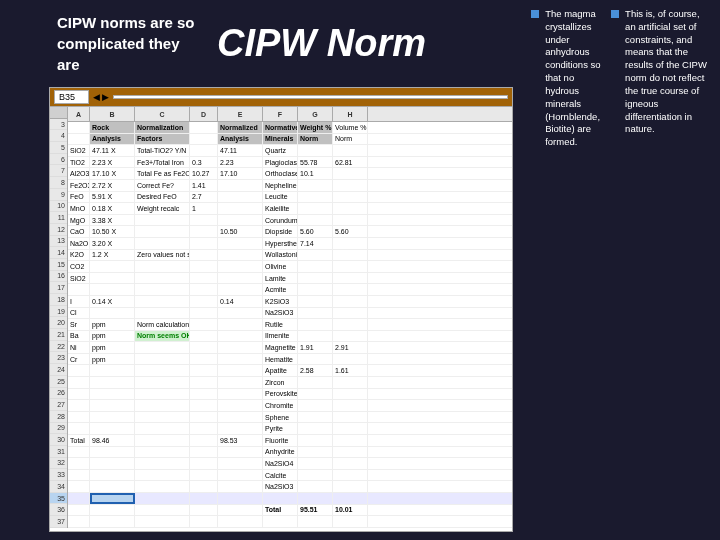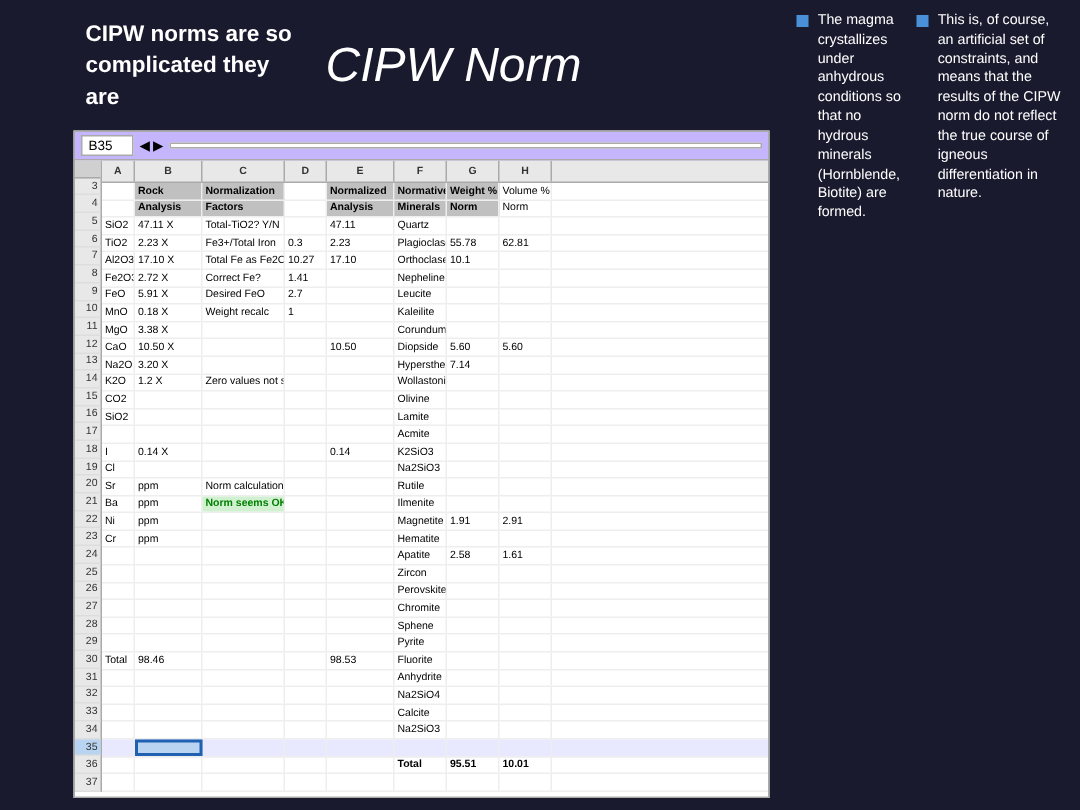--- a/index.html
+++ b/index.html
@@ -31,35 +31,35 @@
     .title-text {
       color: white;
       font-size: 15px;
       font-weight: bold;
       line-height: 1.4;
       width: 140px;
     }
 
     .cipw-norm-title {
       color: white;
-      font-size: 32px;
-      font-weight: normal;
+      font-size: 38px;
+      font-weight: bold;
       font-style: italic;
     }
 
     .spreadsheet-container {
       flex: 1;
       background: white;
       margin: 0 8px 8px 8px;
       overflow: hidden;
       border: 1px solid #aaa;
     }
 
     .spreadsheet-header {
-      background: #c4b5fd;
+      background: #a16207;
       display: flex;
       align-items: center;
       padding: 2px 4px;
       border-bottom: 1px solid #aaa;
       font-size: 9px;
     }
 
     .cell-ref {
       background: white;
       border: 1px solid #aaa;

